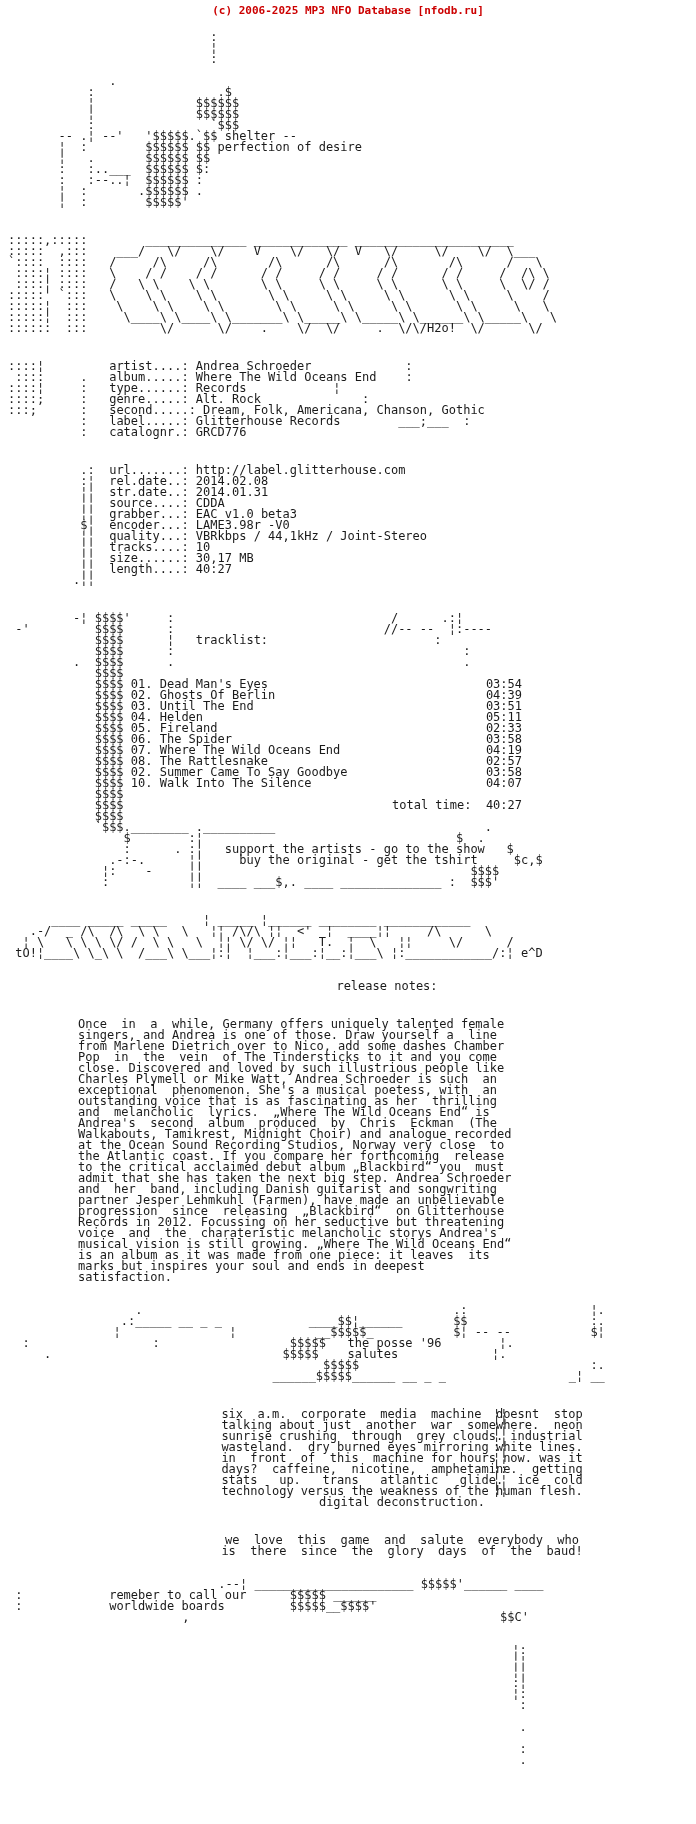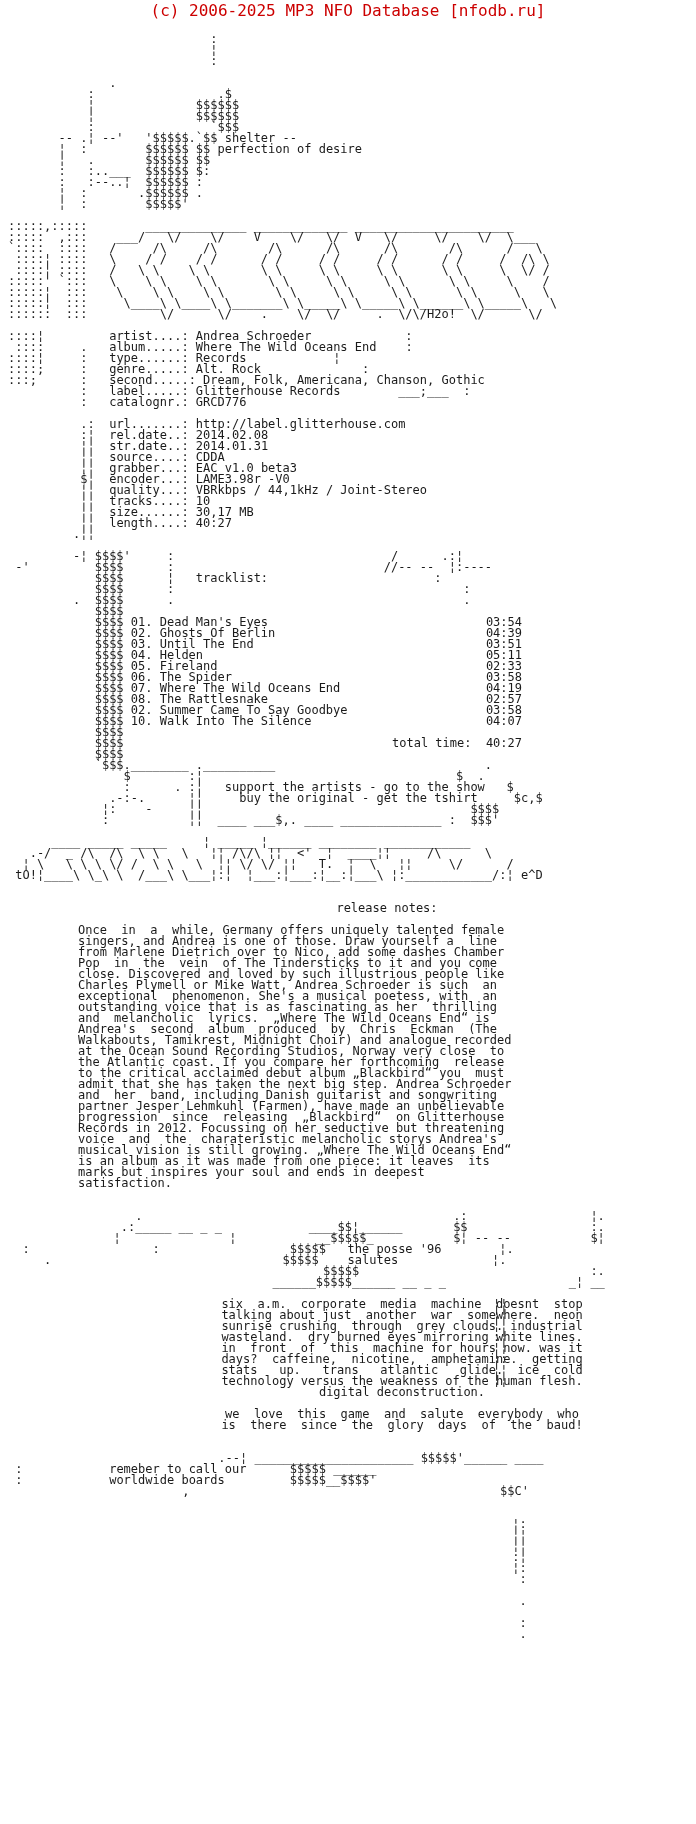--- a/index.html
+++ b/index.html
@@ -11,34 +11,34 @@
     color: #1a1a1a;
     font-family: "DejaVu Sans Mono", "Liberation Mono", monospace;
     font-size: 12px;
     line-height: 11px;
     overflow-x: hidden;
   }
   .site-header { padding-top: 5px; text-align: center; }
   .site-header a {
     color: #cc0000;
     font-family: "DejaVu Sans Mono", monospace;
-    font-weight: normal;
-    font-size: 16px;
+    font-weight: bold;
+    font-size: 11px;
     text-decoration: none;
   }
   .nfo { padding: 16px 0 0 8px; }
   pre { margin: 0; font: inherit; line-height: inherit; white-space: pre; }
   .line { display: flex; white-space: pre; }
   .line > span { white-space: pre; display: inline-block; }
   .track { width: 514px; }
   .tnum { margin-right: 7.2px; }
   .ttime { margin-left: auto; }
   .total-label { margin-left: auto; }
   .total-time { margin-left: 14.4px; }
-  .mt  { margin-top: 11px; }
+  .mt  { margin-top: 27px; }
   .mt2 { margin-top: 22px; text-align: center; }
   .notes-block { padding-left: 70px; }
   .posse-wrap { position: relative; }
   .posse-text { padding-left: 100px; }
   .posse-gutter { position: absolute; left: 485px; top: 0; }
   .tail-block { padding-left: 335px; padding-bottom: 200px; }
 </style>
 </head>
 <body>
 

